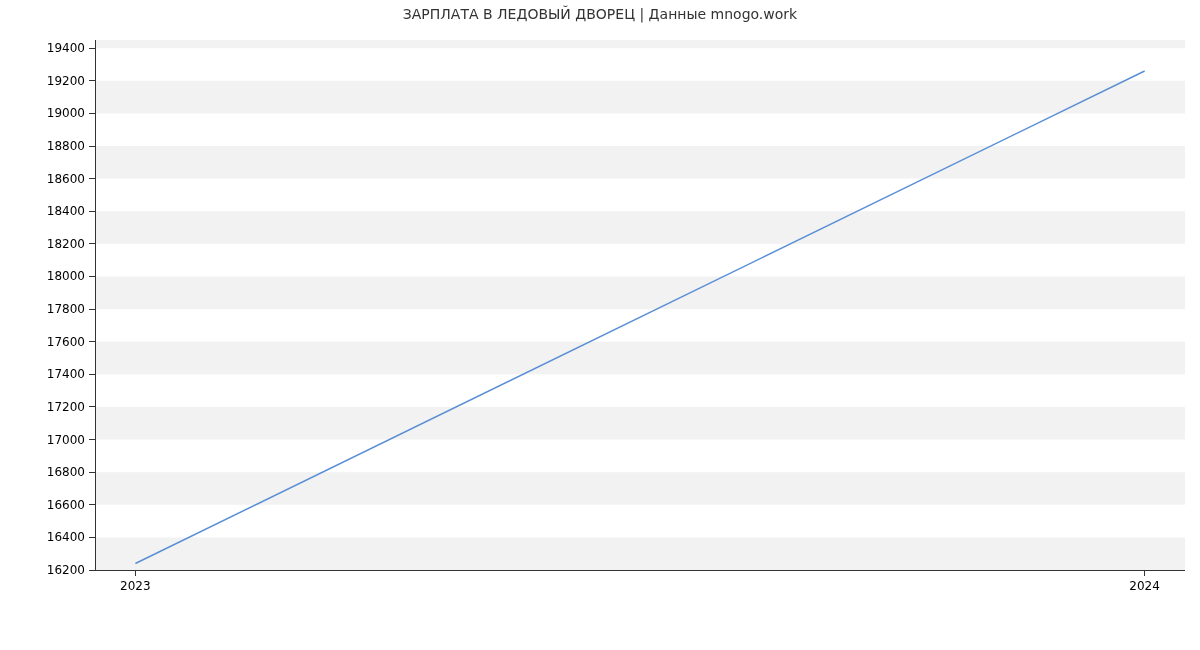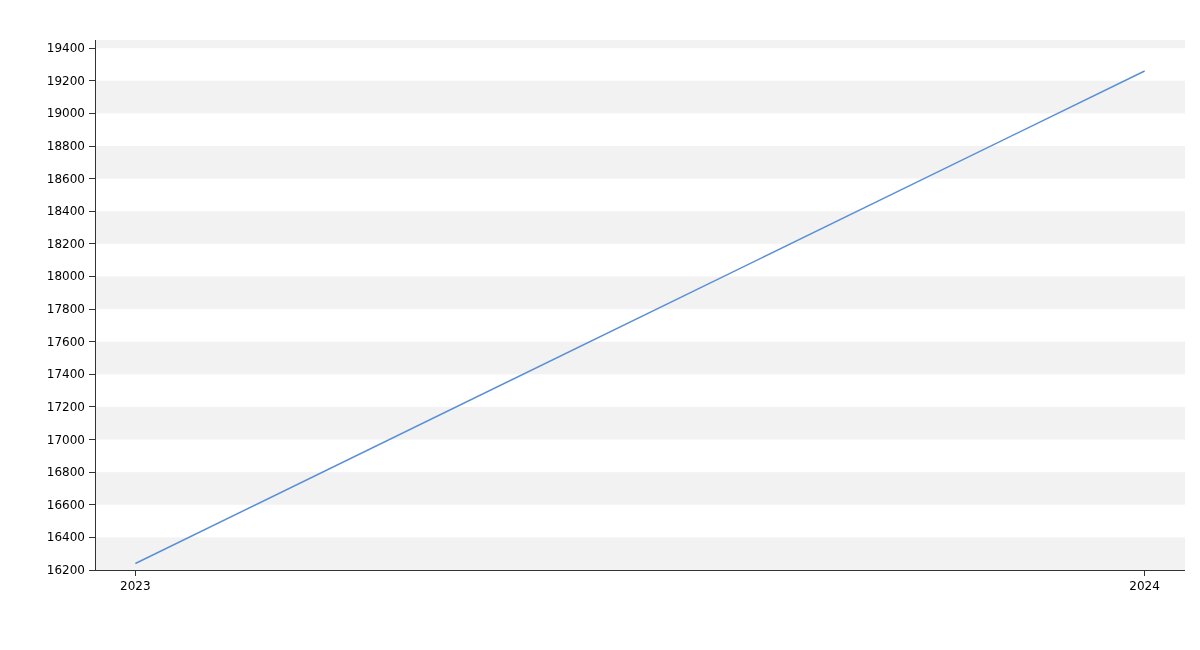--- a/index.html
+++ b/index.html
@@ -44,20 +44,21 @@
   .data-line {
     stroke: #5a8fd6;
     stroke-width: 1.5;
     fill: none;
   }
 </style>
 </head>
 <body>
 
 <div class="chart-wrap">
+  <div class="title">ЗАРПЛАТА В ЛЕДОВЫЙ ДВОРЕЦ | Данные mnogo.work</div>
   <svg id="chart-svg" width="1200" height="650">
       <rect x="95" y="40" width="1090" height="530" class="plot-border"></rect>
       <rect x="95" y="537.3846153846154" width="1090" height="32.61538461538464" class="grid-band"></rect>
       <rect x="95" y="472.15384615384613" width="1090" height="32.61538461538464" class="grid-band"></rect>
       <rect x="95" y="406.9230769230769" width="1090" height="32.61538461538464" class="grid-band"></rect>
       <rect x="95" y="341.6923076923077" width="1090" height="32.615384615384585" class="grid-band"></rect>
       <rect x="95" y="276.46153846153845" width="1090" height="32.615384615384585" class="grid-band"></rect>
       <rect x="95" y="211.23076923076923" width="1090" height="32.615384615384585" class="grid-band"></rect>
       <rect x="95" y="146" width="1090" height="32.615384615384585" class="grid-band"></rect>
       <rect x="95" y="80.76923076923072" width="1090" height="32.61538461538464" class="grid-band"></rect>

